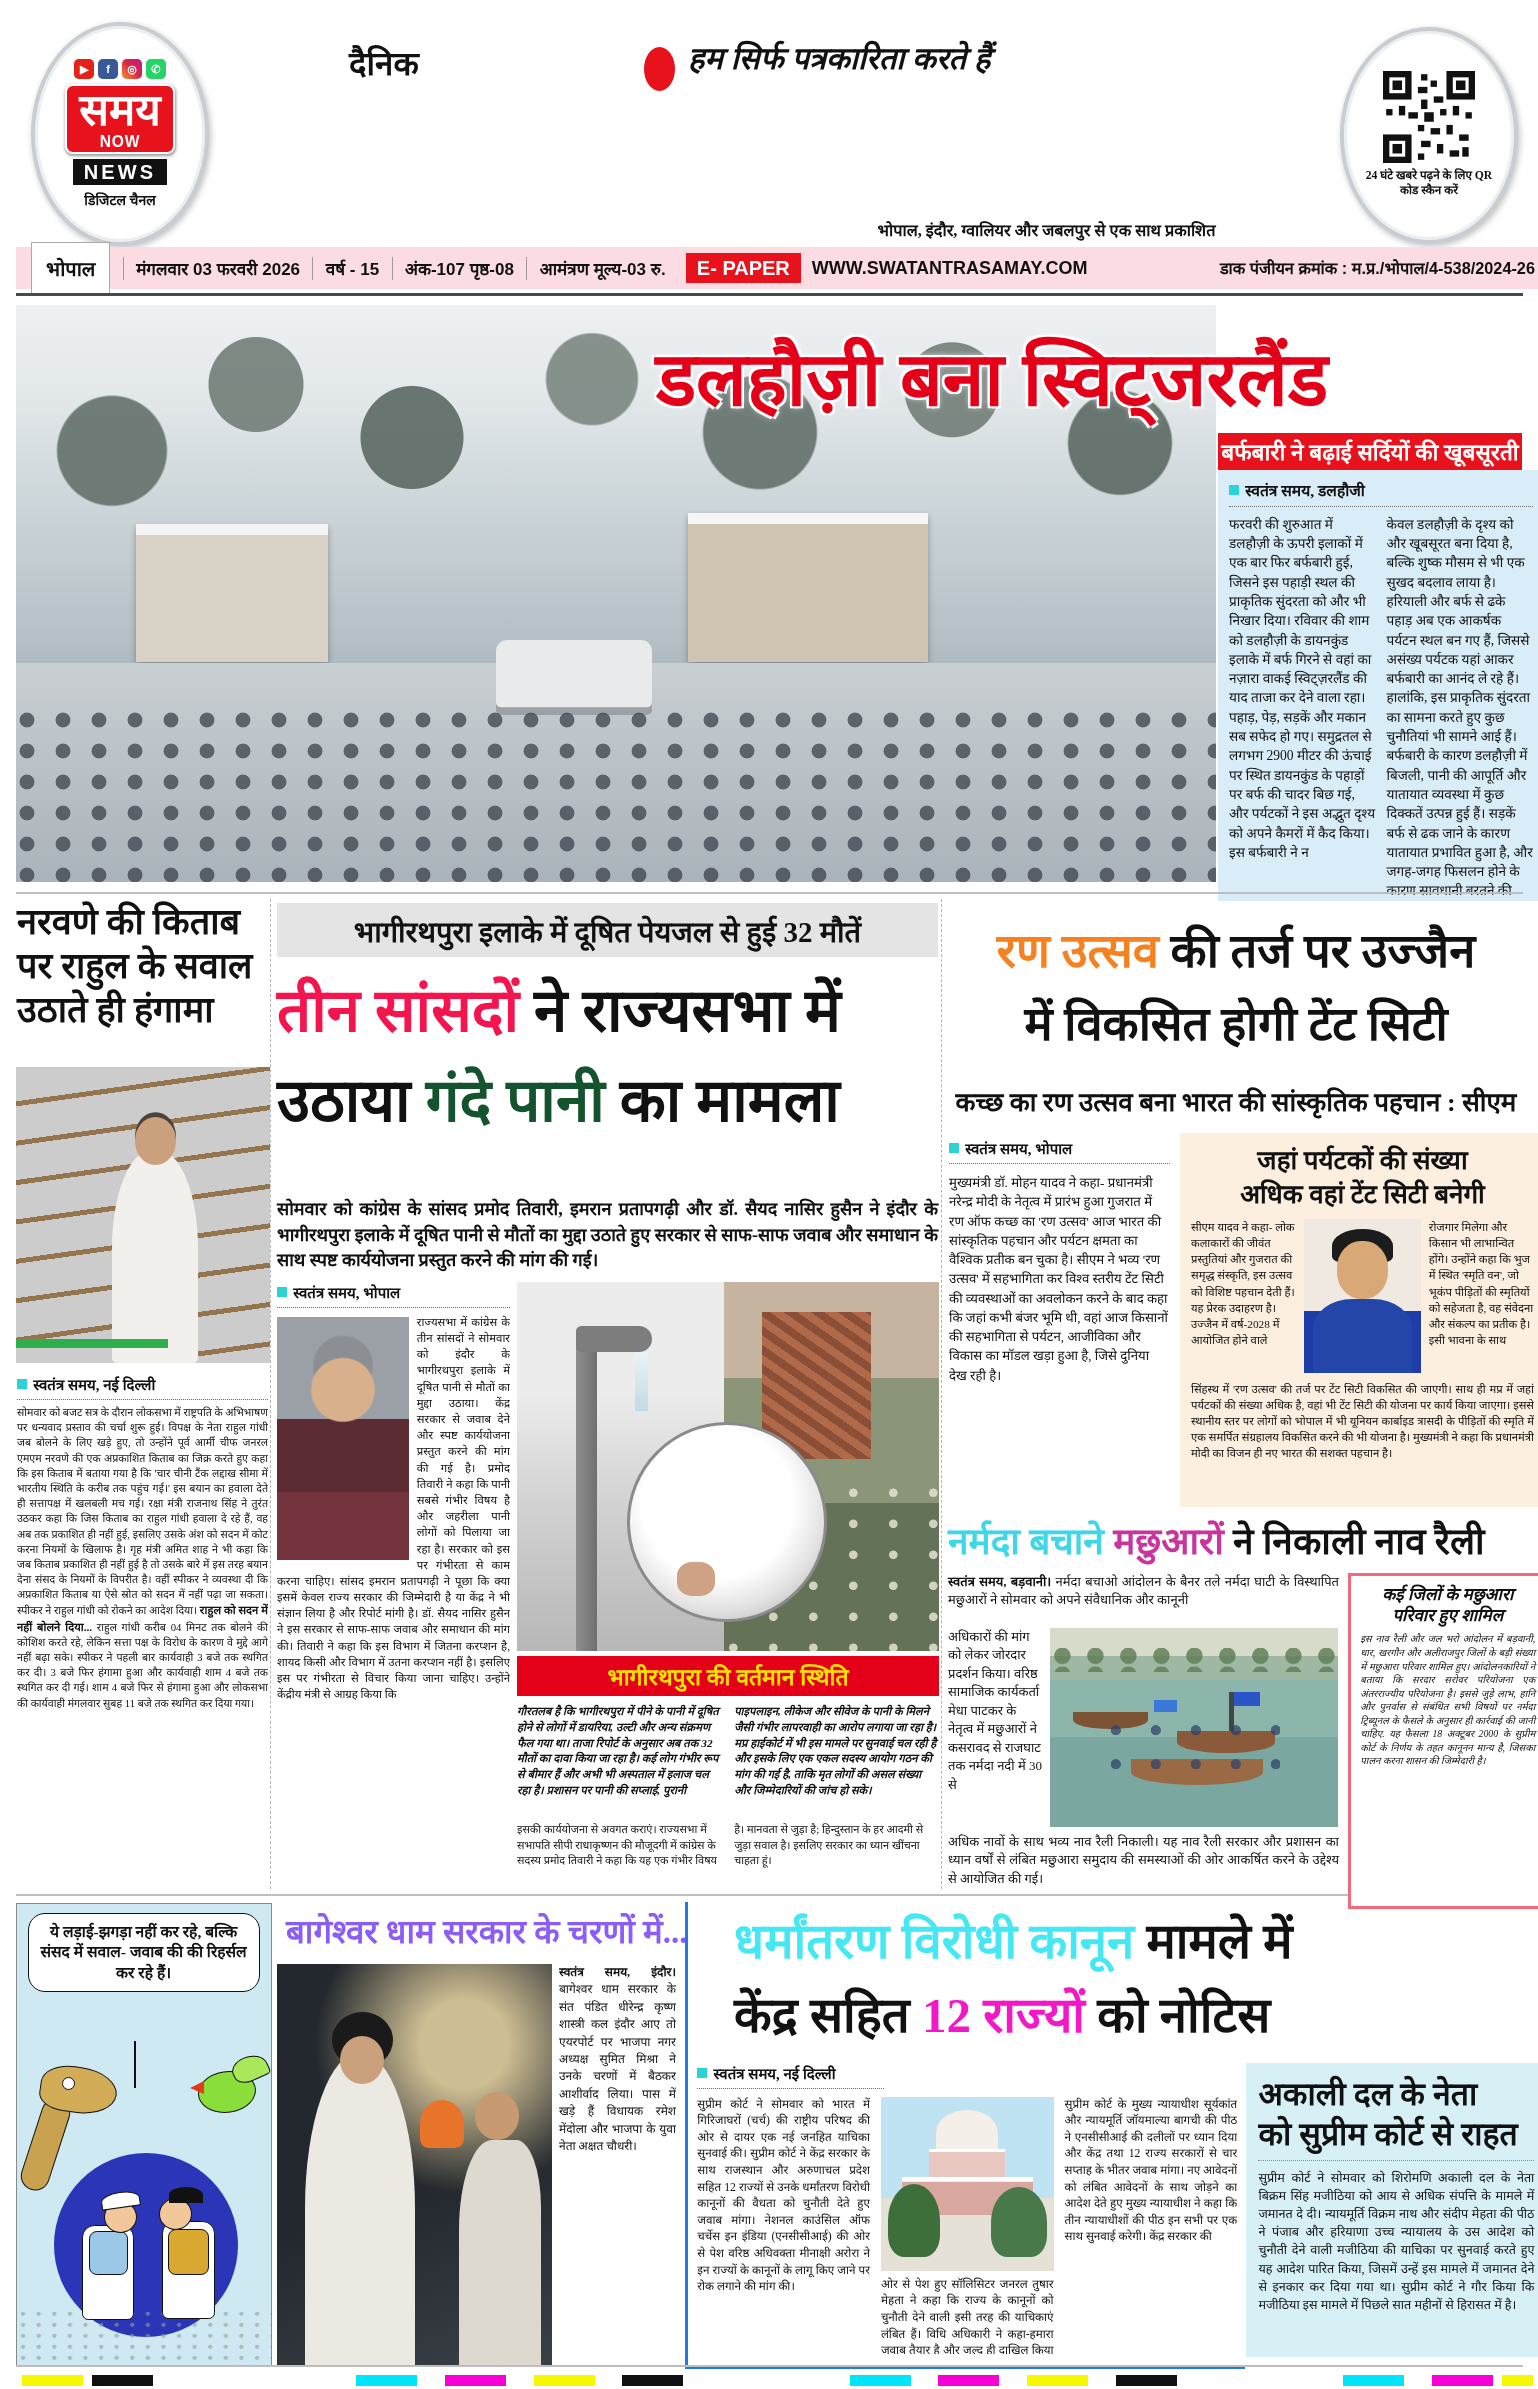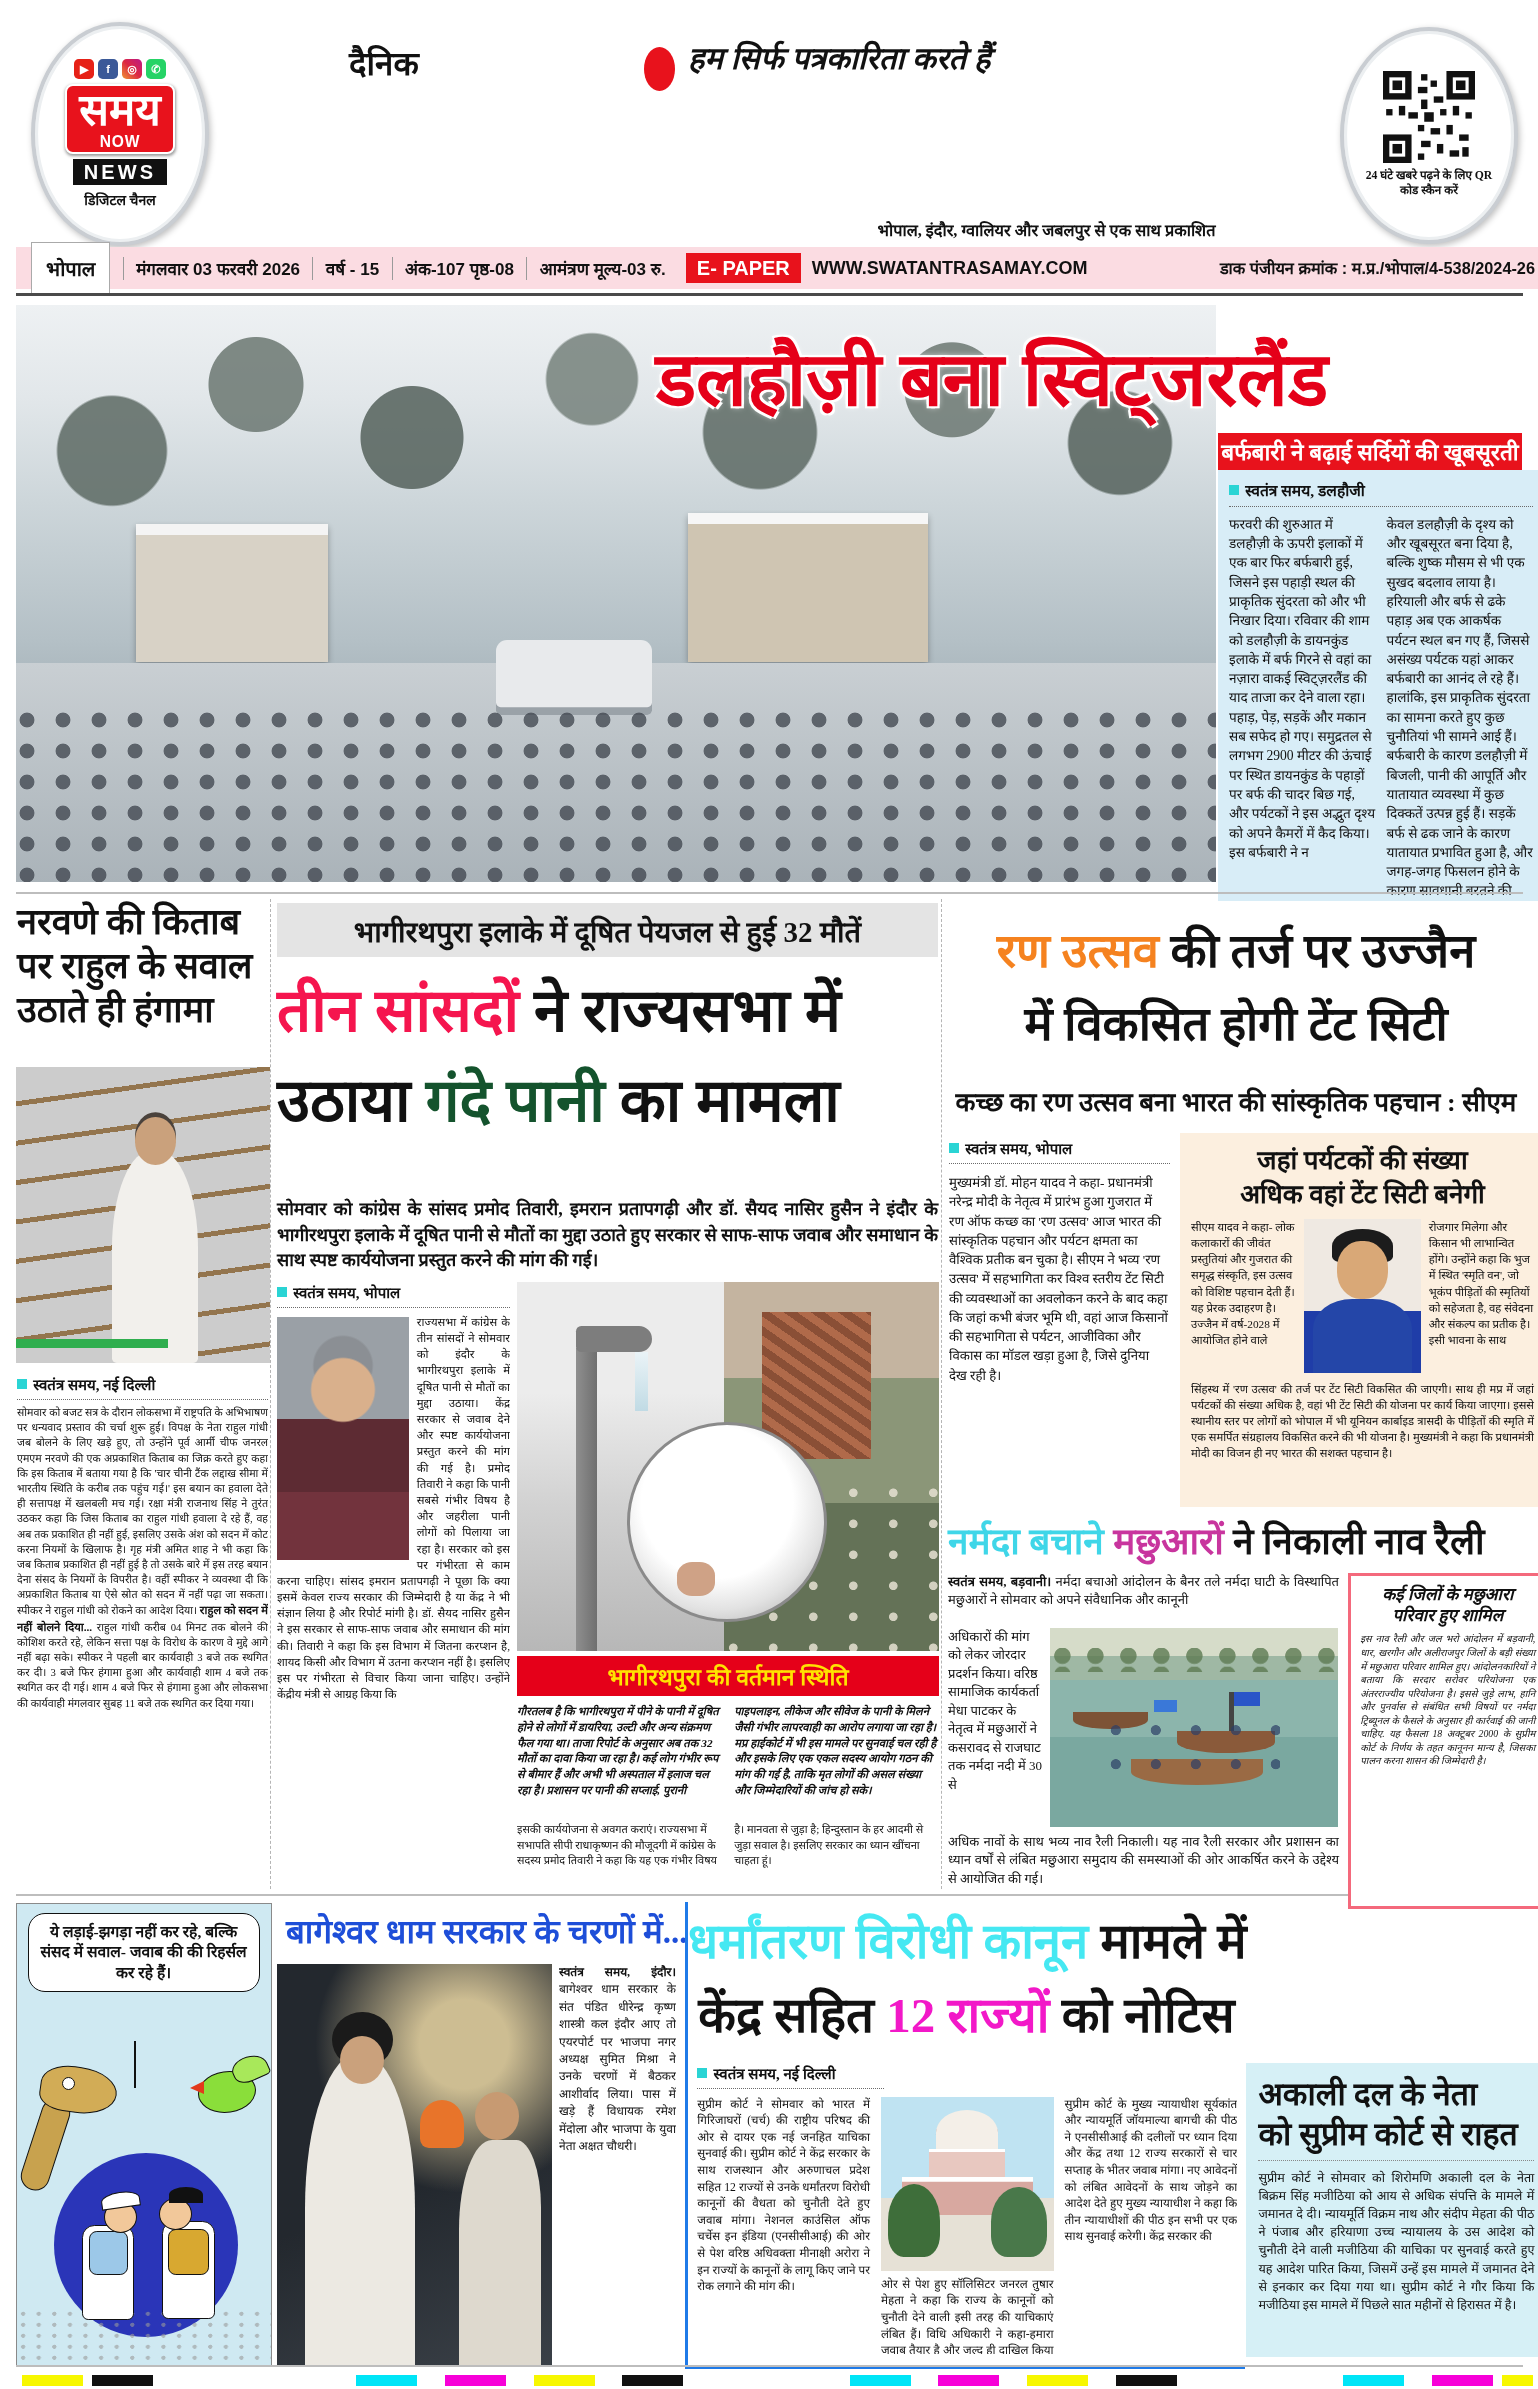--- a/index.html
+++ b/index.html
@@ -93,26 +93,26 @@
   .pinkbox{border:3.1px solid #f4697c;background:#fff;padding:7.8px 9.3px;}
   .pinkbox .t{font-size:17px;font-weight:900;font-style:italic;text-align:center;line-height:1.25;}
   .pinkbox .b{font-size:9.8px;line-height:1.38;font-style:italic;margin-top:6.2px;text-align:justify;}
 
   
   .cartoon{background:#cfe9f2;border:0.8px solid #8a8a8a;}
   .bubble{background:#fff;border:1.9px solid #111;border-radius:17px;padding:7.8px 9.3px;
           font-size:15.6px;font-weight:800;text-align:center;line-height:1.3;}
 
   
-  .bag-head{font-size:33px;font-weight:900;color:#1d4ed8;white-space:nowrap;}
+  .bag-head{font-size:33px;font-weight:900;color:#8b5cf6;white-space:nowrap;}
   .bag-body{font-size:12px;line-height:1.45;}
 
   
   .conv-wrap{border-left:3.1px solid #1f7ae8;border-bottom:3.1px solid #1f7ae8;}
-  .conv-head{font-size:49px;font-weight:900;text-align:center;white-space:nowrap;line-height:1.5;}
+  .conv-head{font-size:49px;font-weight:900;text-align:center;white-space:nowrap;line-height:1.5;margin-left:46px;}
   .c-cyan2{color:#45e8f2;} .c-magenta2{color:#f218c8;}
   .conv-cols{display:flex;gap:11px;}
   .conv-cols .cc{flex:1;font-size:11.7px;line-height:1.42;}
 
   
   .akali{background:#d6f0f6;padding:11px 12.4px;}
   .akali .t{font-size:32px;font-weight:900;line-height:1.25;border-bottom:1.6px dotted #888;padding-bottom:6.2px;}
   .akali .b{font-size:12.6px;line-height:1.44;margin-top:7.8px;}
 
   

